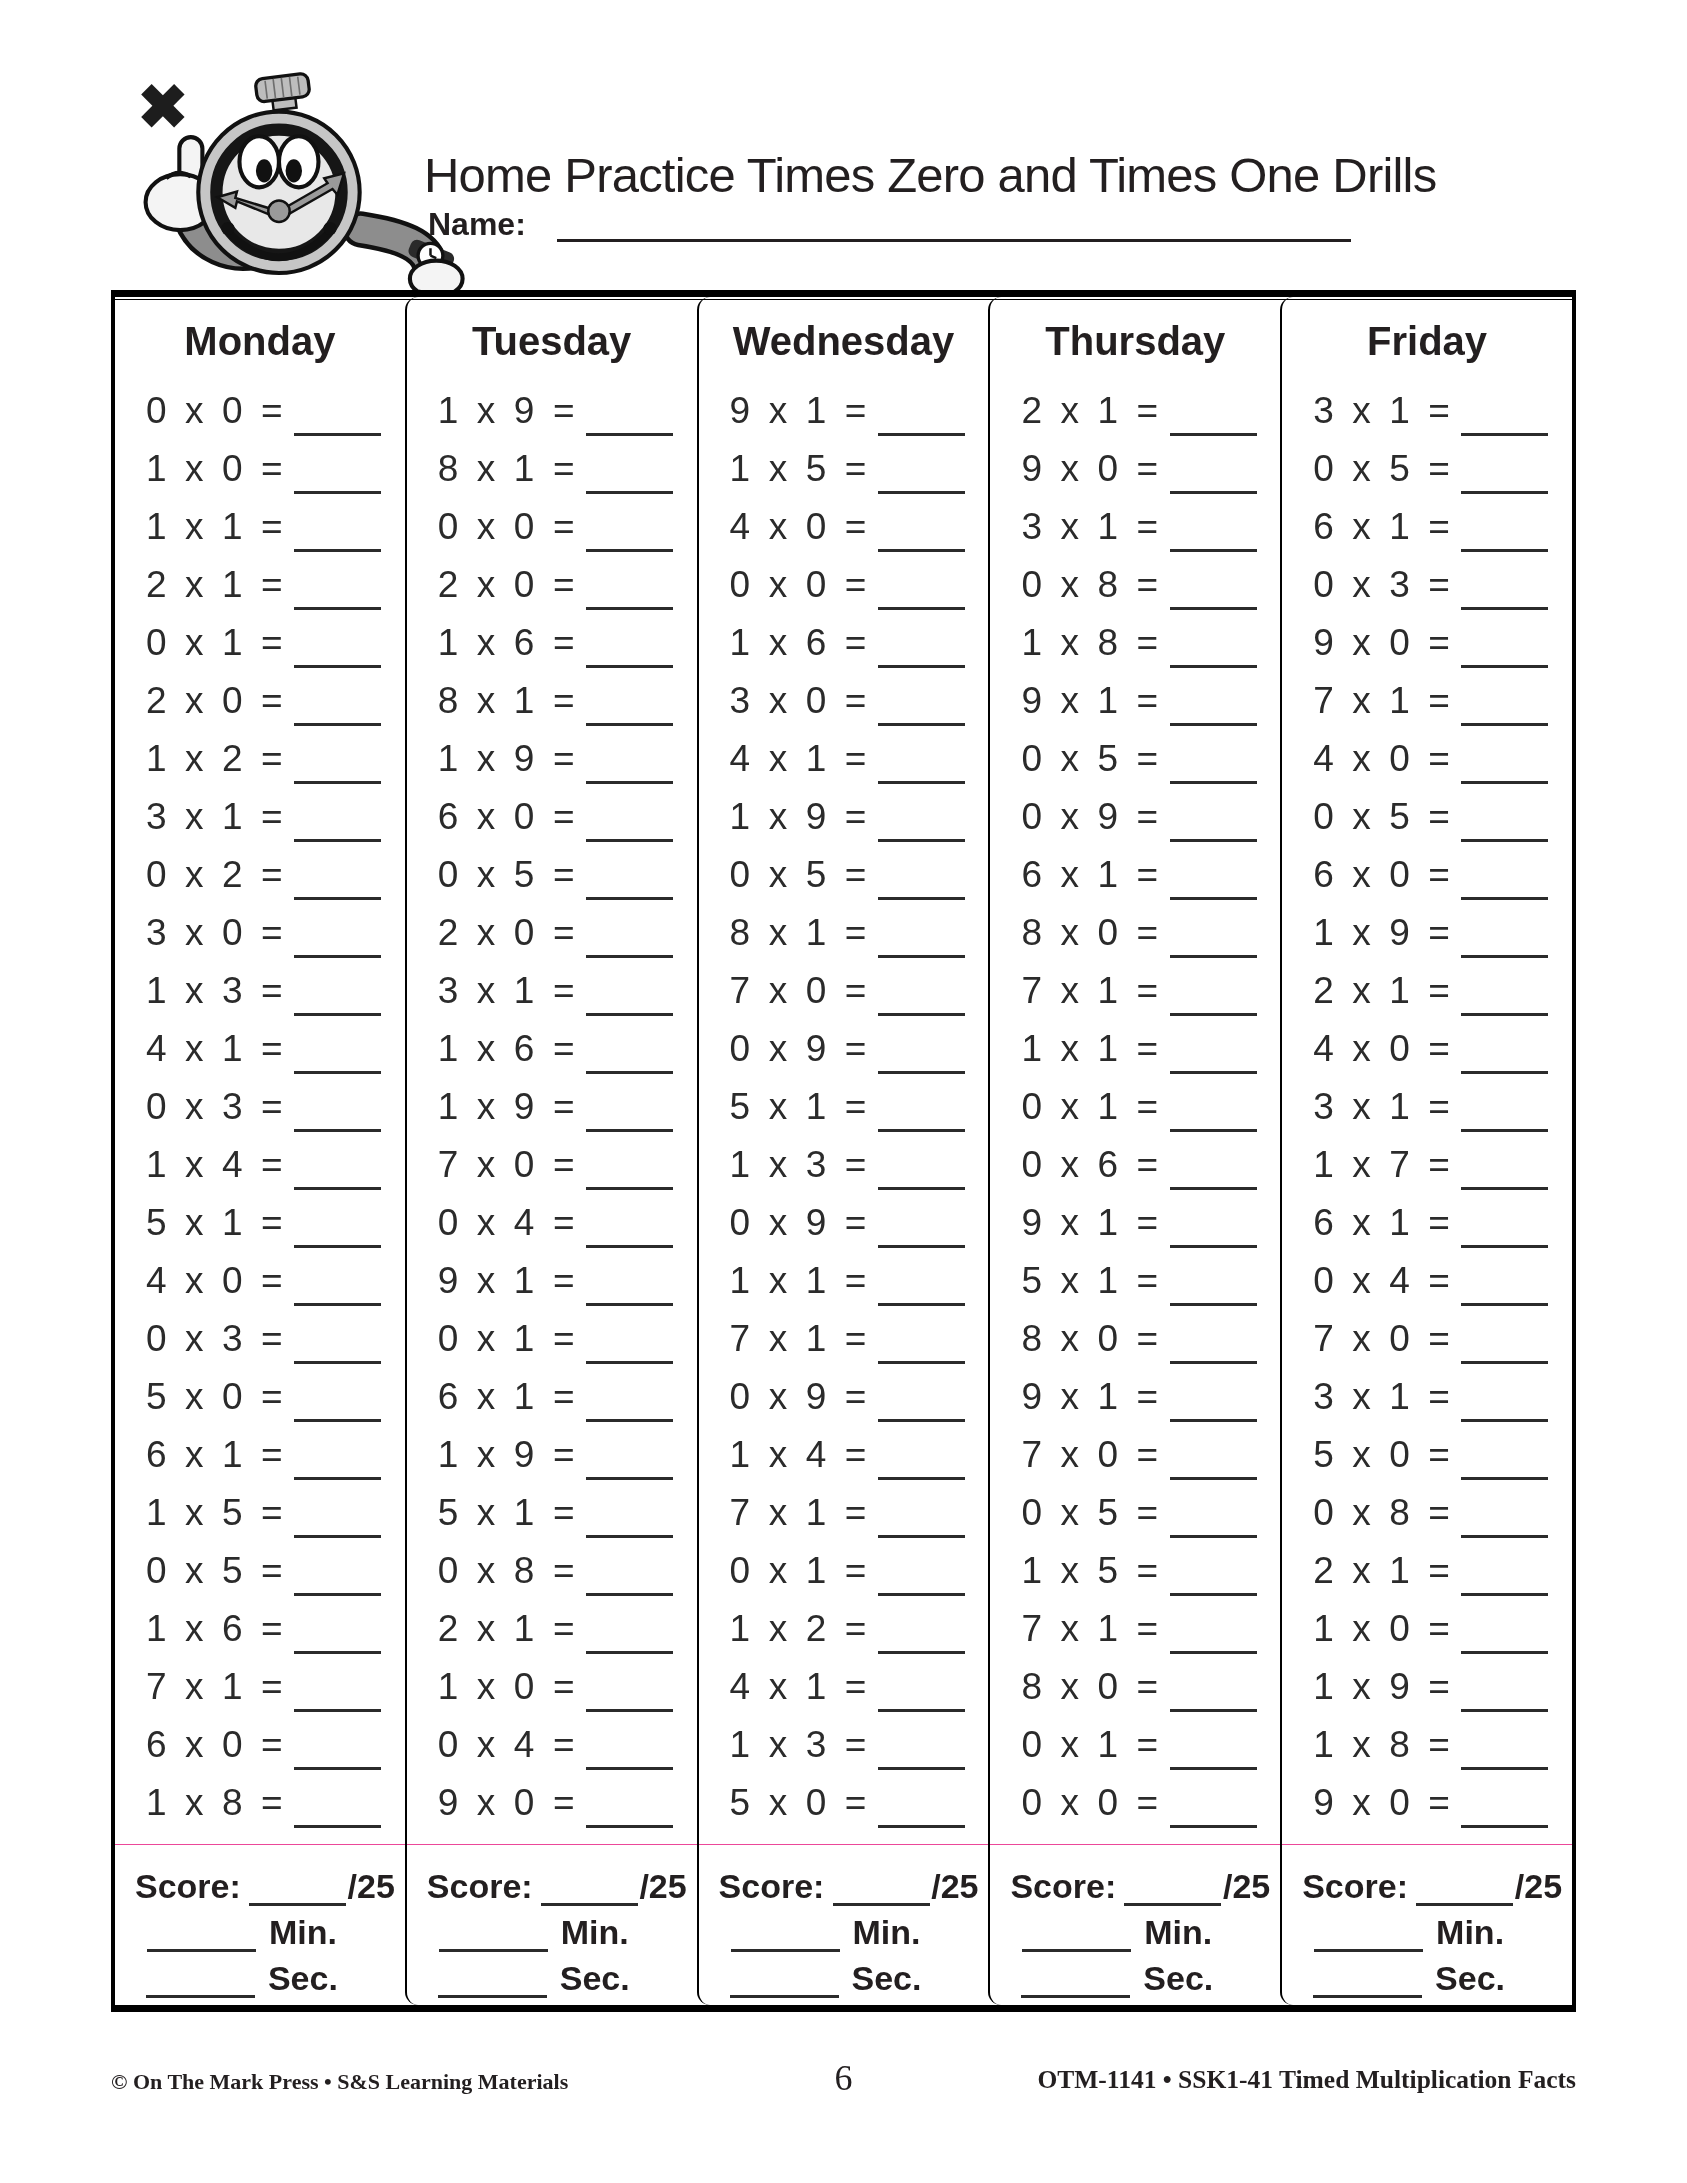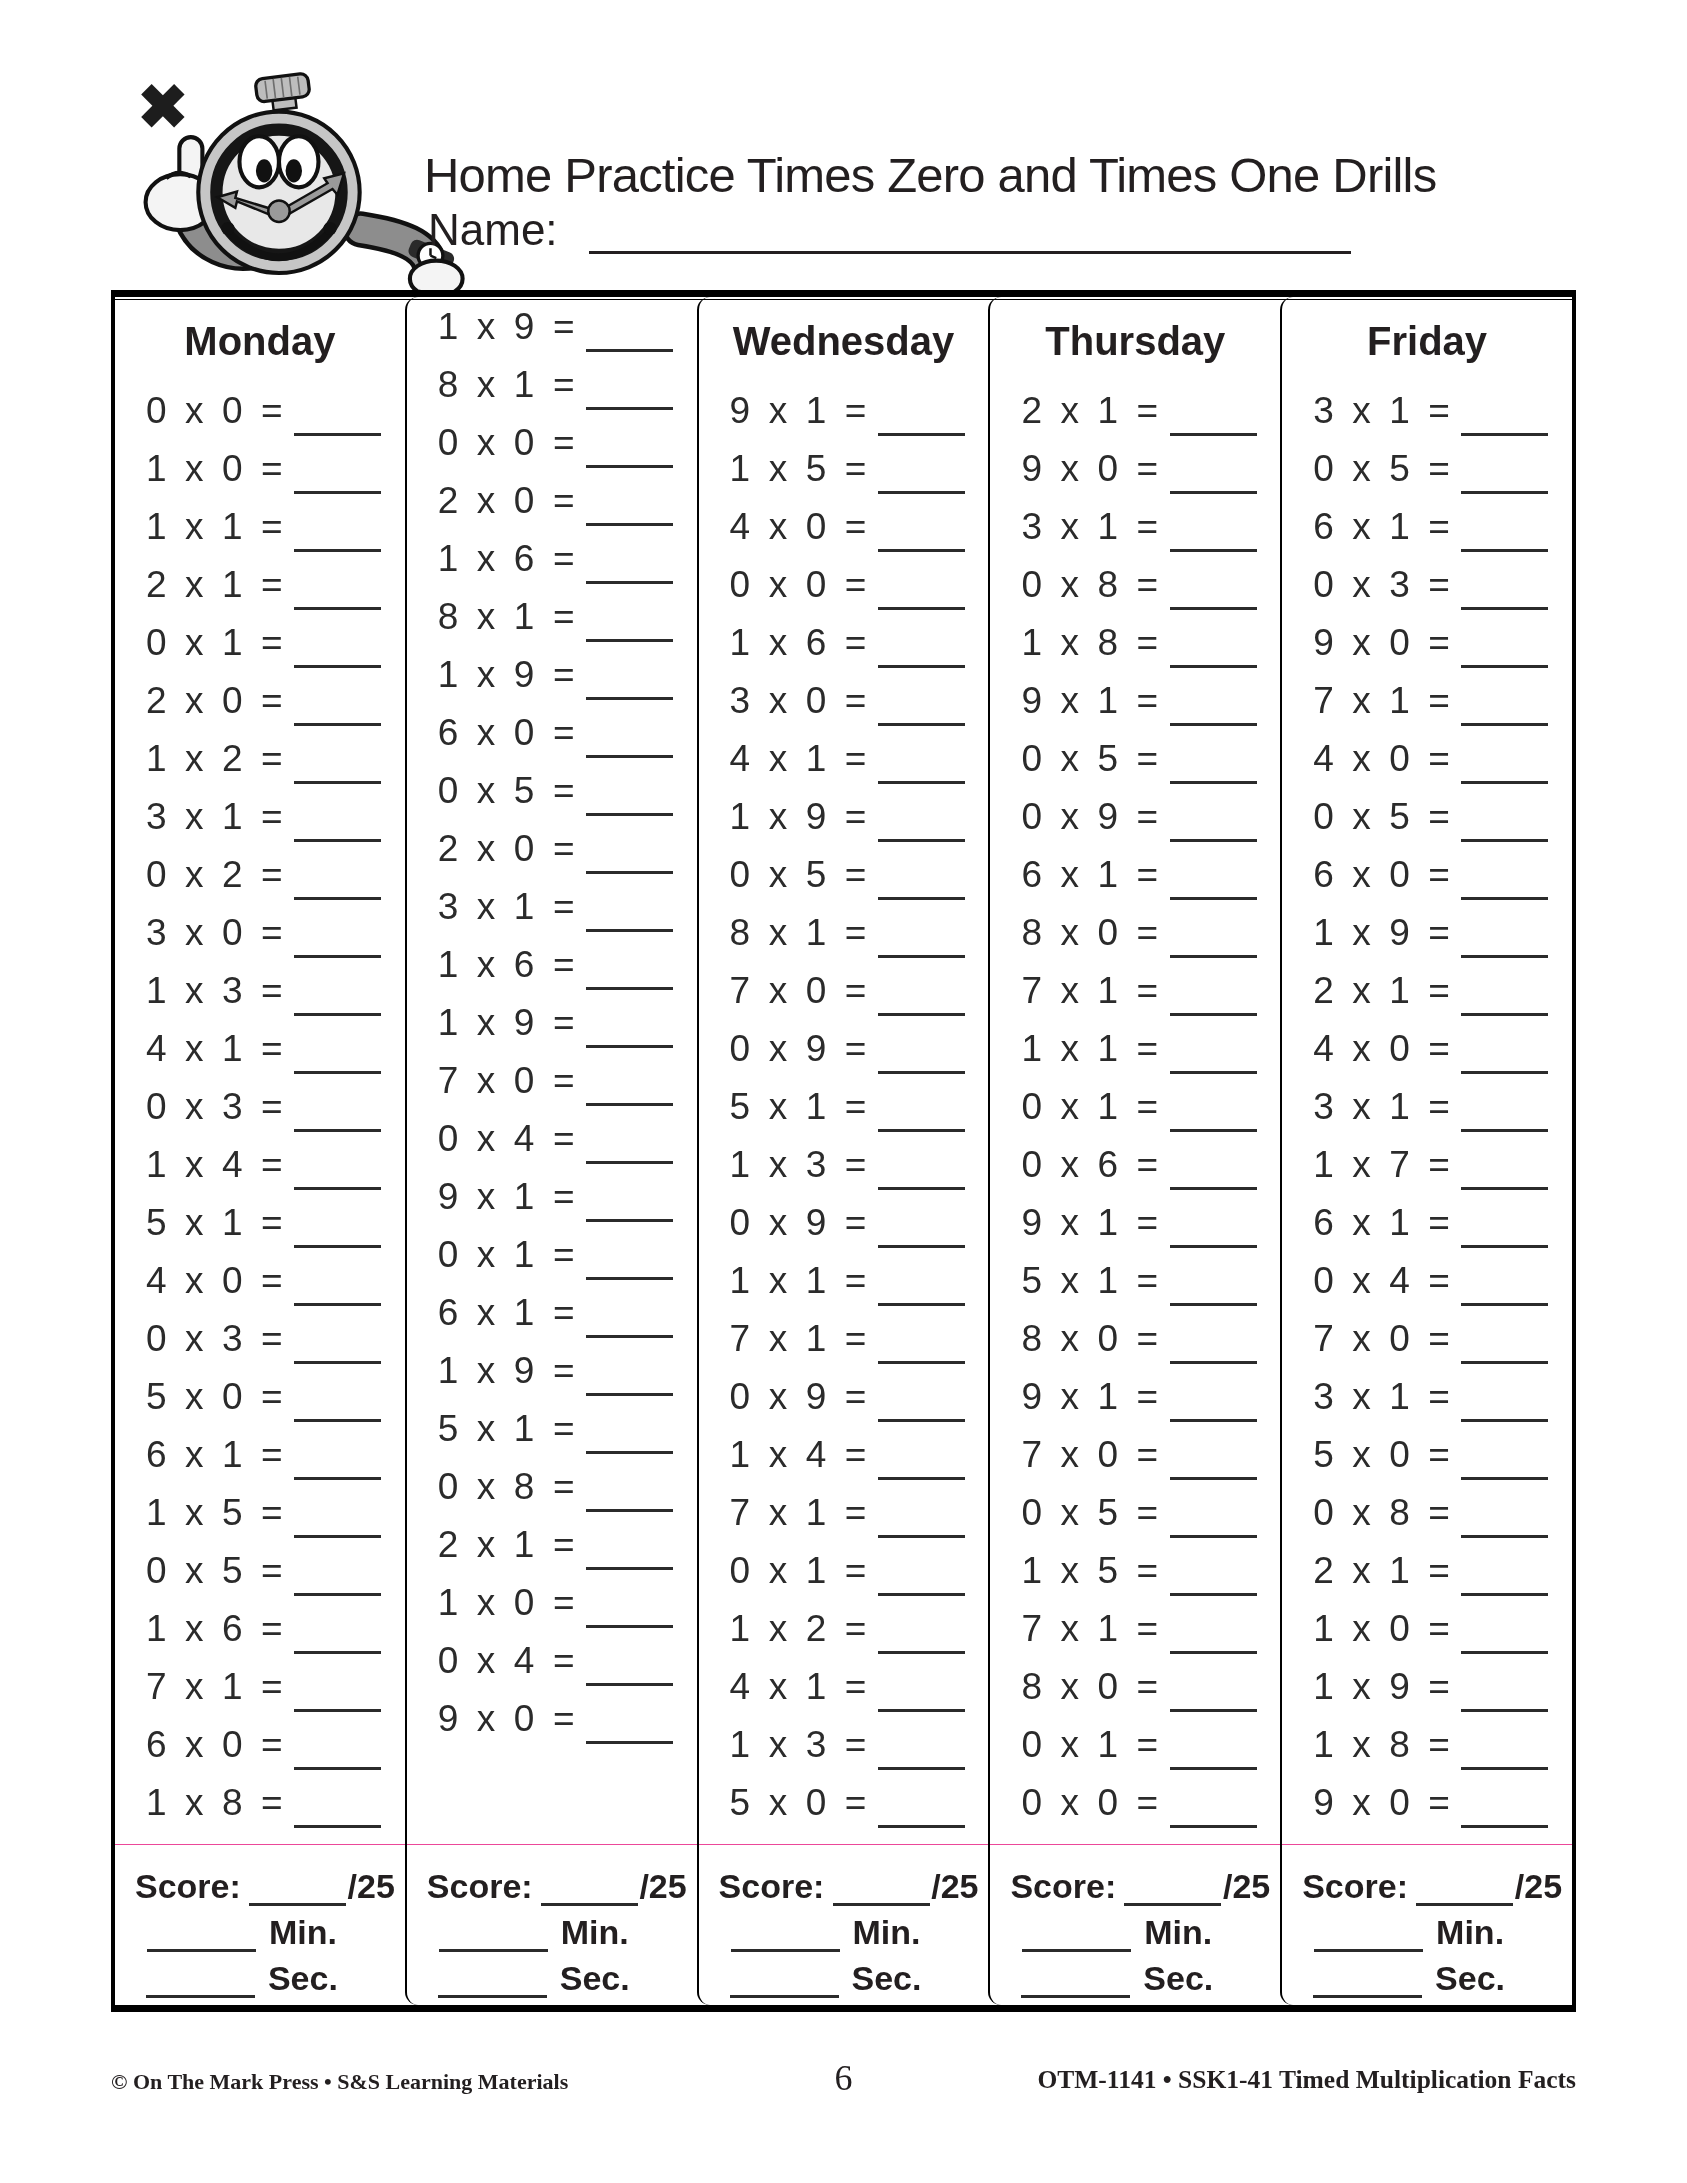--- a/index.html
+++ b/index.html
@@ -10,21 +10,21 @@
   
   .mascot-wrap{position:absolute;left:97px;top:66px;width:387px;height:227px;}
   .page-title{
     position:absolute;left:424px;top:114px;width:1153px;
     font-size:49px;font-weight:normal;letter-spacing:-0.8px;white-space:nowrap;color:#231f20;
   }
   .name-row{
     position:absolute;left:428px;top:208px;width:923px;
     display:flex;align-items:flex-end;
   }
-  .name-label{font-size:44px;font-weight:normal;line-height:1;margin-right:31px;}
+  .name-label{font-size:32px;font-weight:bold;line-height:1;margin-right:31px;}
   .name-line{flex:1;height:3.3px;border-bottom:3.3px solid #231f20;margin-bottom:-1.6px;}
   
   .worksheet-table{
     position:absolute;left:111px;top:290px;width:1465px;height:1722px;
     border-left:4.1px solid #000;border-right:4.1px solid #000;
     border-top:7.4px solid #000;border-bottom:7.4px solid #000;
     display:flex;box-sizing:border-box;background:#fff;
   }
   .worksheet-table::before{
     content:"";position:absolute;left:0;right:0;top:1.6px;height:1.6px;background:#000;
@@ -266,20 +266,21 @@
         <span class="lbl">Min.</span>
       </div>
       <div class="time-line">
         <span class="blank time-blank"></span>
         <span class="lbl">Sec.</span>
       </div>
     </div>
   </div>
 
   <div class="day-column">
+    <div class="day-header">Tuesday</div>
     <div class="problems">
         <div class="problem-row">
           <span class="expr">1 x 9 =</span>
           <span class="blank answer-blank"></span>
         </div>
         <div class="problem-row">
           <span class="expr">8 x 1 =</span>
           <span class="blank answer-blank"></span>
         </div>
         <div class="problem-row">

